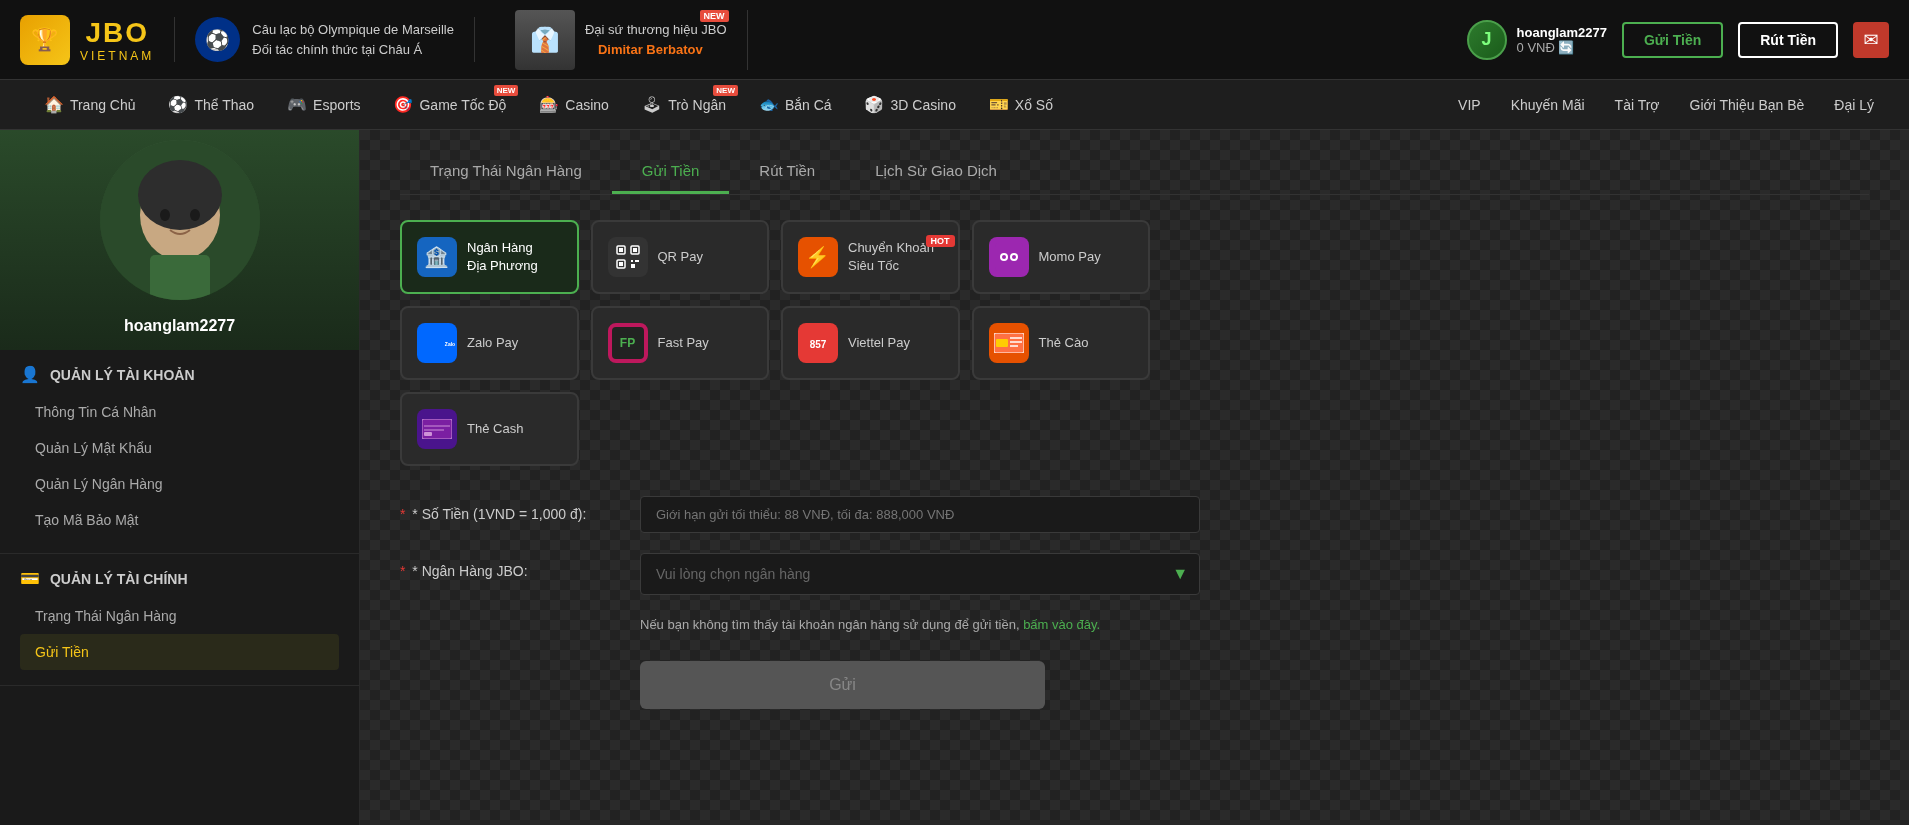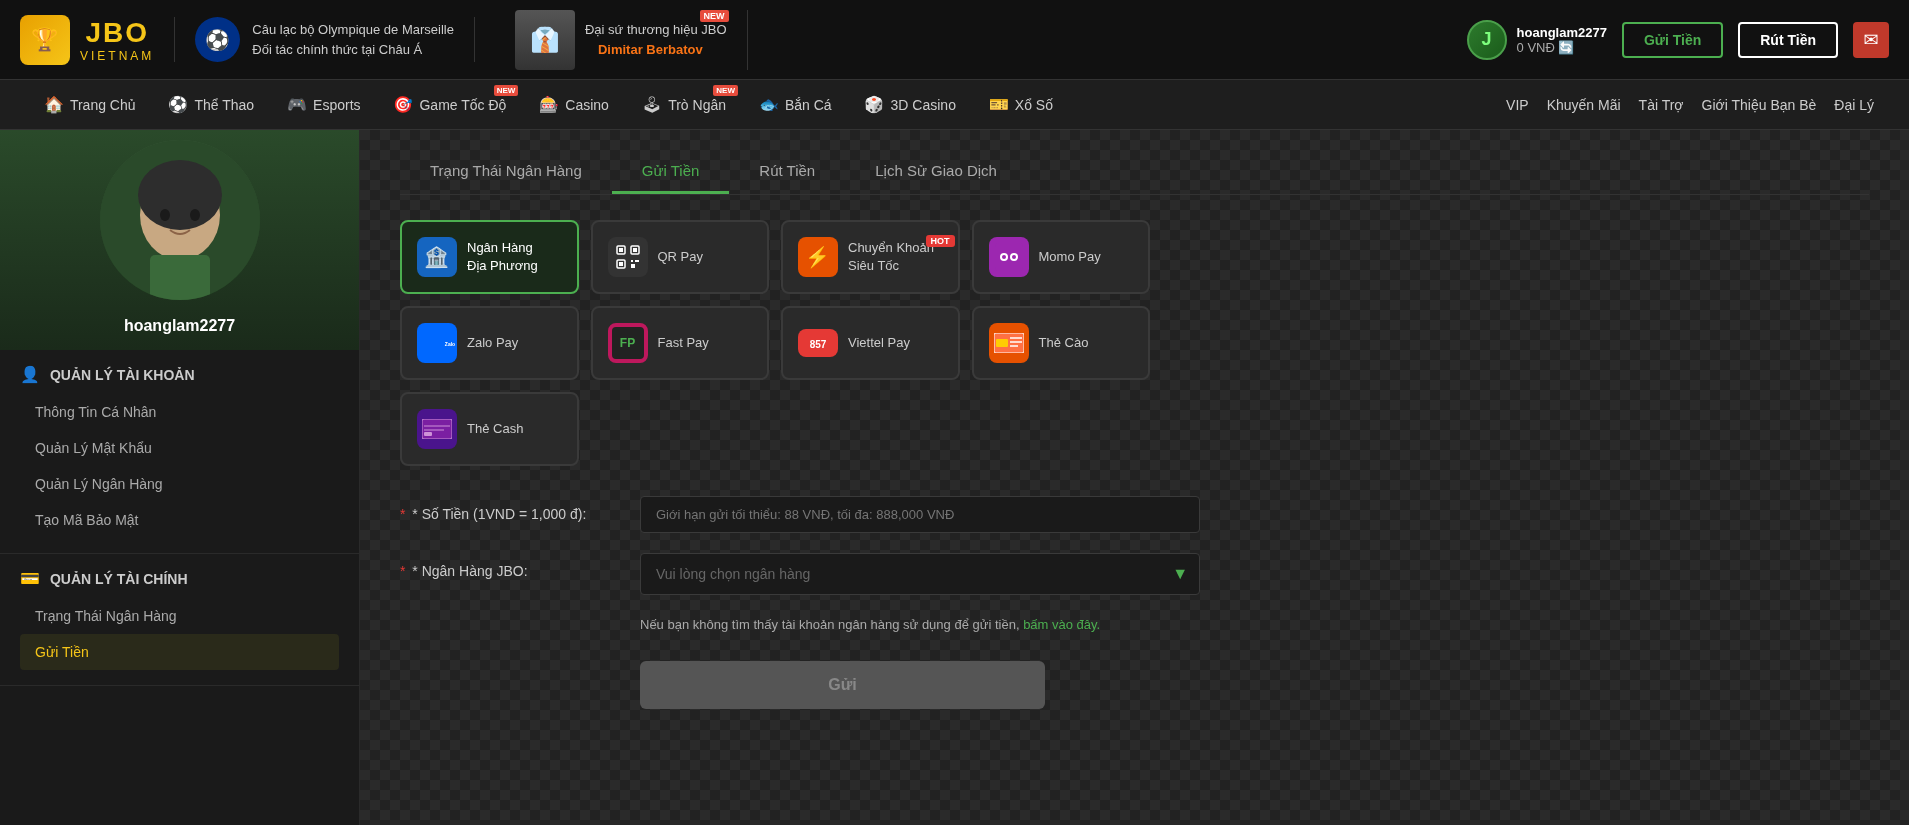--- a/index.html
+++ b/index.html
@@ -185,21 +185,21 @@
       font-size: 14px;
       color: #ccc;
       cursor: pointer;
       white-space: nowrap;
       position: relative;
     }
     .nav-item .nav-icon { font-size: 16px; }
     .nav-right {
       margin-left: auto;
       display: flex;
-      gap: 8px;
+      gap: 20px;
     }
     .nav-right-item {
       font-size: 14px;
       color: #ccc;
       cursor: pointer;
       padding: 0 5px;
     }
     .nav-item .badge-new {
       position: absolute;
       top: 5px;
@@ -421,21 +421,21 @@
     .info-text .link { color: #4caf50; cursor: pointer; }
 
     .btn-submit {
       display: block;
       background: #555;
       color: #888;
       border: none;
       border-radius: 6px;
       padding: 15px;
       font-size: 16px;
-      font-weight: bold;
+      font-weight: normal;
       cursor: pointer;
       max-width: 405px;
       width: 100%;
       margin-left: 240px;
       text-align: center;
     }
 
     
     ::-webkit-scrollbar { width: 6px; }
     ::-webkit-scrollbar-track { background: #111; }
@@ -641,21 +641,21 @@
         </div>
         <div class="pay-label">Zalo Pay</div>
       </div>
       <div class="payment-card">
         <div style="width:40px;height:40px;border-radius:8px;background:#222;border:4px solid #be185d;display:flex;align-items:center;justify-content:center;flex-shrink:0;">
           <span style="color:#4caf50;font-weight:900;font-size:12px;">FP</span>
         </div>
         <div class="pay-label">Fast Pay</div>
       </div>
       <div class="payment-card">
-        <div style="width:40px;height:28px;border-radius:8px;background:#e53935;display:flex;align-items:center;justify-content:center;flex-shrink:0;">
+        <div style="width:40px;height:40px;border-radius:8px;background:#e53935;display:flex;align-items:center;justify-content:center;flex-shrink:0;">
           <svg width="24" height="24" viewBox="0 0 24 24">
             <text x="12" y="17" text-anchor="middle" font-size="10" font-weight="bold" fill="white">857</text>
           </svg>
         </div>
         <div class="pay-label">Viettel Pay</div>
       </div>
       <div class="payment-card">
         <div style="width:40px;height:40px;border-radius:8px;background:#e65100;display:flex;align-items:center;justify-content:center;flex-shrink:0;">
           <svg width="30" height="20" viewBox="0 0 30 20">
             <rect width="30" height="20" rx="2" fill="#ff7043" stroke="#fff" stroke-width="1"></rect>

